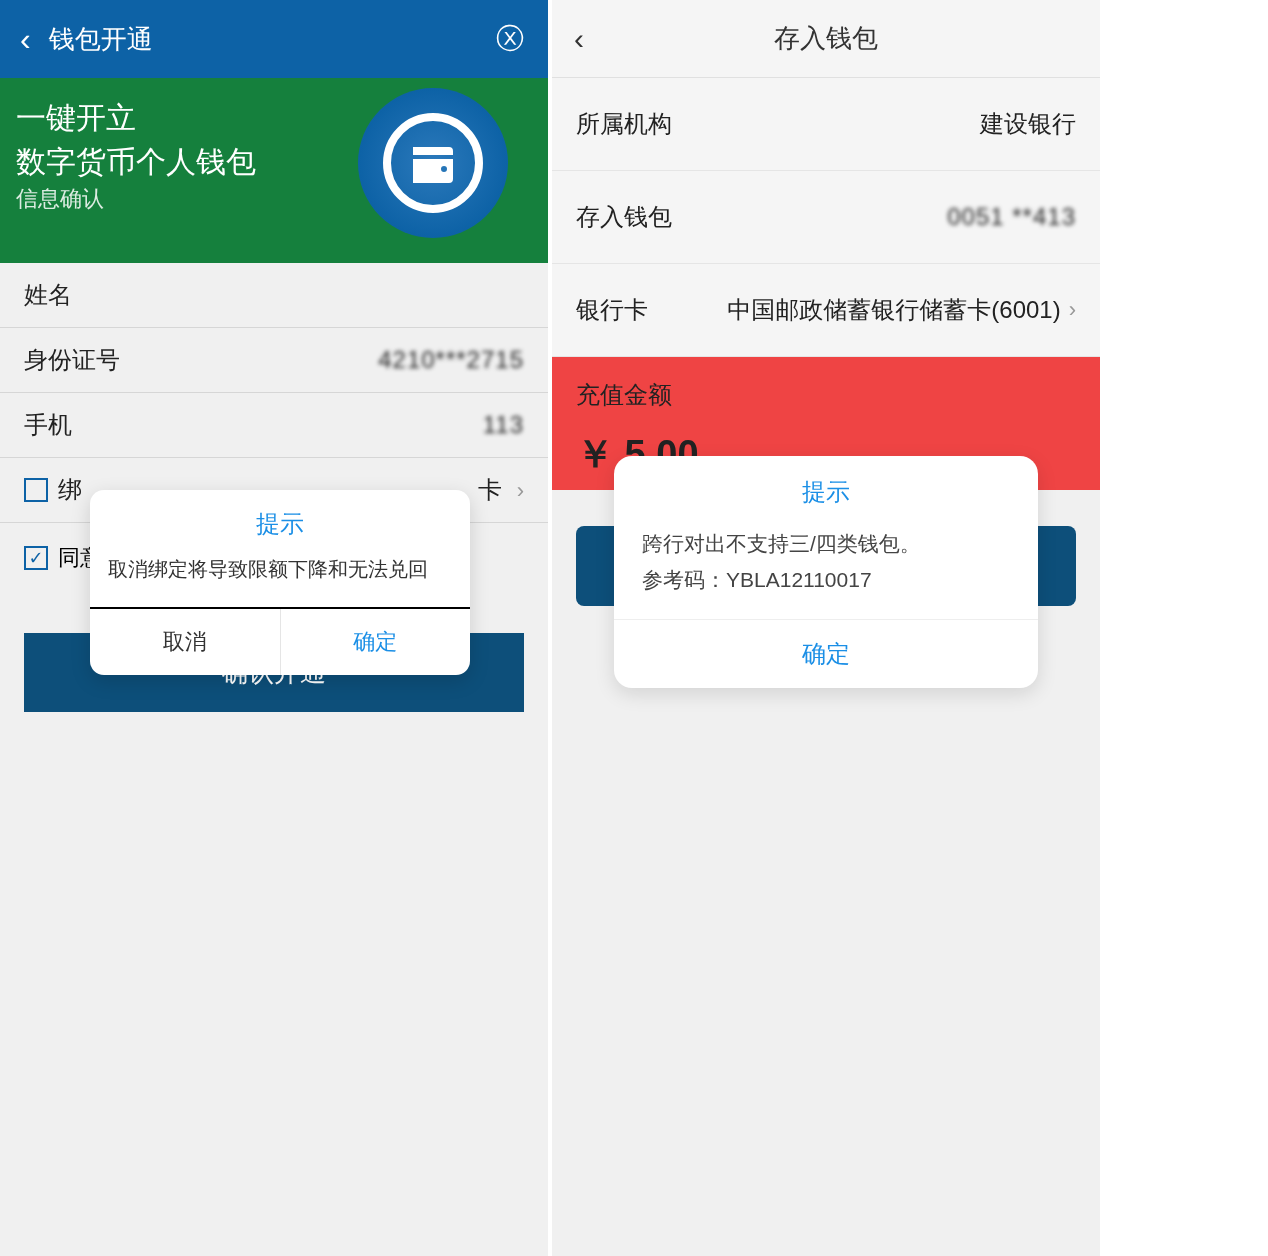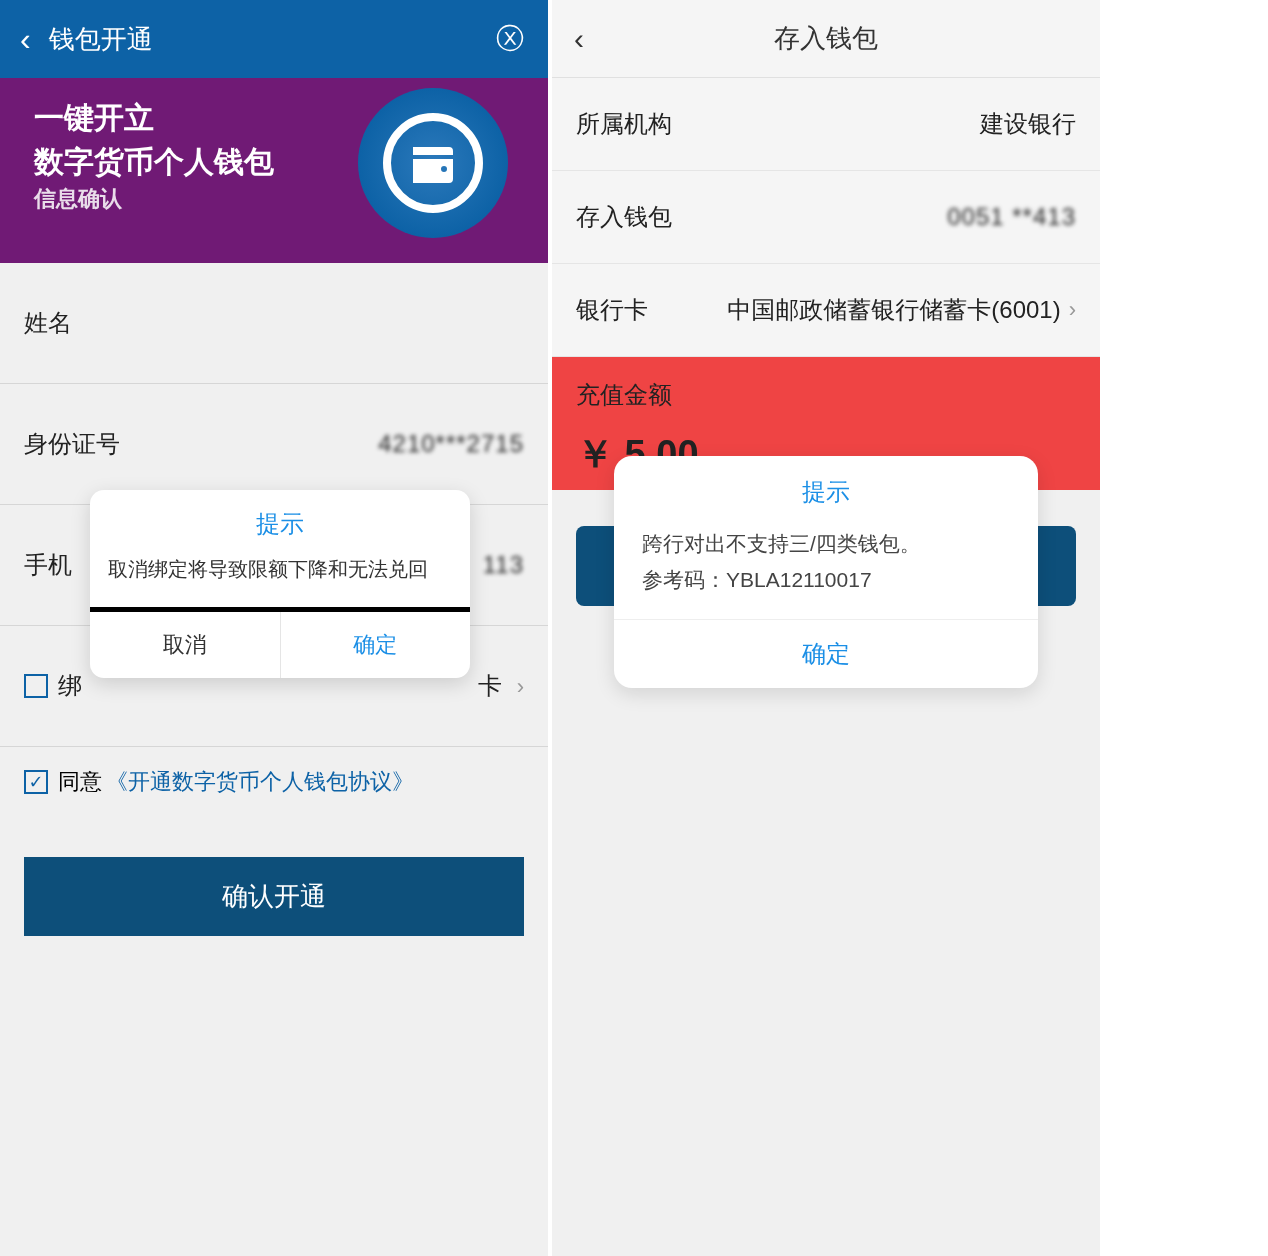--- a/index.html
+++ b/index.html
@@ -22,45 +22,44 @@
       height: 78px;
       display: flex;
       align-items: center;
       padding: 0 20px;
       font-size: 26px;
       position: relative;
     }
     .back-arrow-l { font-size: 32px; margin-right: 18px; font-weight: 300; }
     .close-circle { position: absolute; right: 24px; font-size: 28px; color: #fff; }
     .left-banner {
-      background: #701a75;
+      background: #15803d;
       color: #fff;
-      padding: 18px 34px 48px 34px;
+      padding: 18px 34px 48px 16px;
       font-size: 30px;
       line-height: 1.45;
       position: relative;
-      font-weight: bold;
     }
     .banner-sub { font-size: 22px; opacity: .85; }
     .wallet-circle {
       position: absolute; right: 40px; top: 10px;
       width: 150px; height: 150px; border-radius: 50%;
       background: radial-gradient(circle,#2b79bb 0%,#0d62a6 70%);
       display:flex; align-items:center; justify-content:center;
     }
     .wallet-inner {
       width:100px; height:100px; border:8px solid #fff; border-radius:50%;
       display:flex; align-items:center; justify-content:center;
     }
     .wallet-svg { width:50px; height:40px; fill:#fff; }
 
     .form-area { background:#f0f0f0; padding: 0 0 40px 0; }
     .form-row {
       display:flex; align-items:center; justify-content:space-between;
-      padding: 44px 24px; font-size: 24px; color:#222;
+      padding: 16px 24px; font-size: 24px; color:#222;
       border-bottom: 1px solid #d6d6d6;
     }
     .form-row .value { color:#222; }
     .blurred { filter: blur(2px); letter-spacing:1px; }
 
     .agree-row { display:flex; align-items:center; padding: 20px 24px; font-size:22px; }
     .checkbox { width:24px; height:24px; border:2px solid #0d62a6; margin-right:10px; display:flex; align-items:center; justify-content:center; color:#0d62a6; font-size:18px; }
     .link-text { color:#0d62a6; margin-left:4px; }
 
     .confirm-btn {
@@ -68,21 +67,21 @@
       background:#0d4f7a; color:#fff; text-align:center;
       padding: 22px 0; font-size:26px; border-radius:0;
     }
     .modal-left {
       position:absolute; left:90px; top:490px; width:380px;
       background:#fff; border-radius:14px; overflow:hidden;
       box-shadow:0 6px 20px rgba(0,0,0,.15);
     }
     .modal-title { text-align:center; color:#1b8fe6; font-size:24px; padding:18px 0 8px 0; }
     .modal-body { font-size:20px; color:#333; padding: 8px 18px 24px 18px; }
-    .modal-btns { display:flex; border-top:5px solid #000000;justify-content:center; }
+    .modal-btns { display:flex; border-top:2px solid #000000;justify-content:center; }
     .modal-btns div { flex:1; text-align:center; padding:18px 0; font-size:22px; }
     .modal-btns .cancel { color:#333; border-right:1px solid #e5e5e5; }
     .modal-btns .ok { color:#1b8fe6; }
 
     
     .right-header {
       background:#f5f5f5; color:#333; height:78px;
       display:flex; align-items:center; justify-content:center;
       font-size:26px; position:relative;
       border-bottom:1px solid #e0e0e0;

